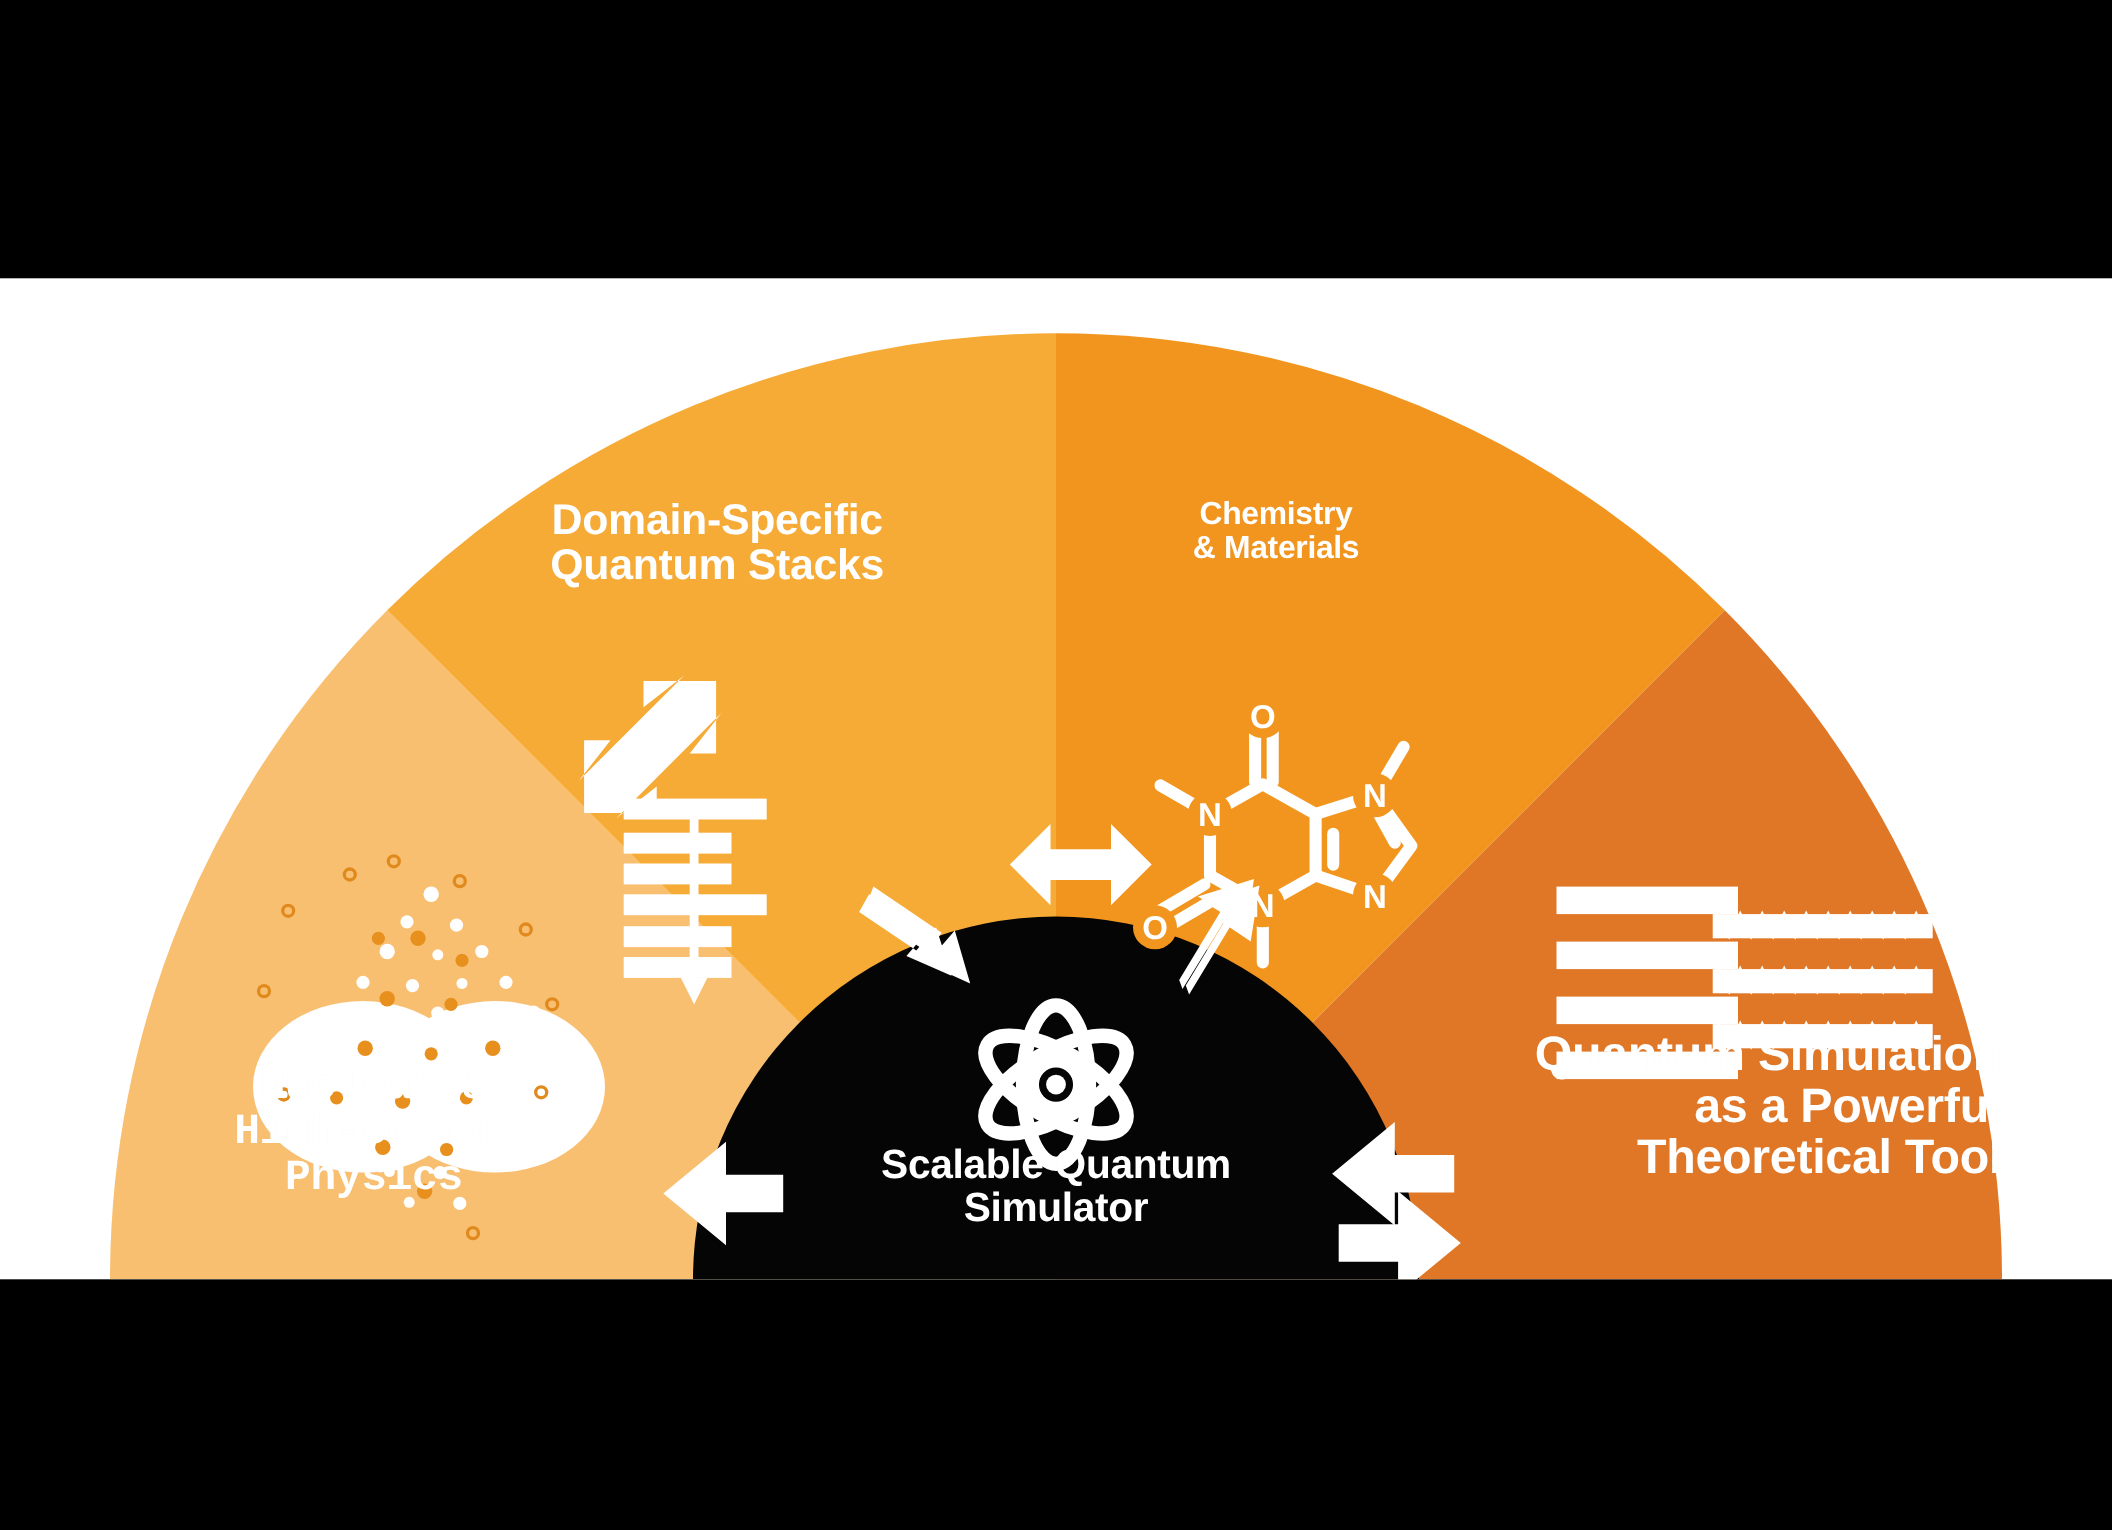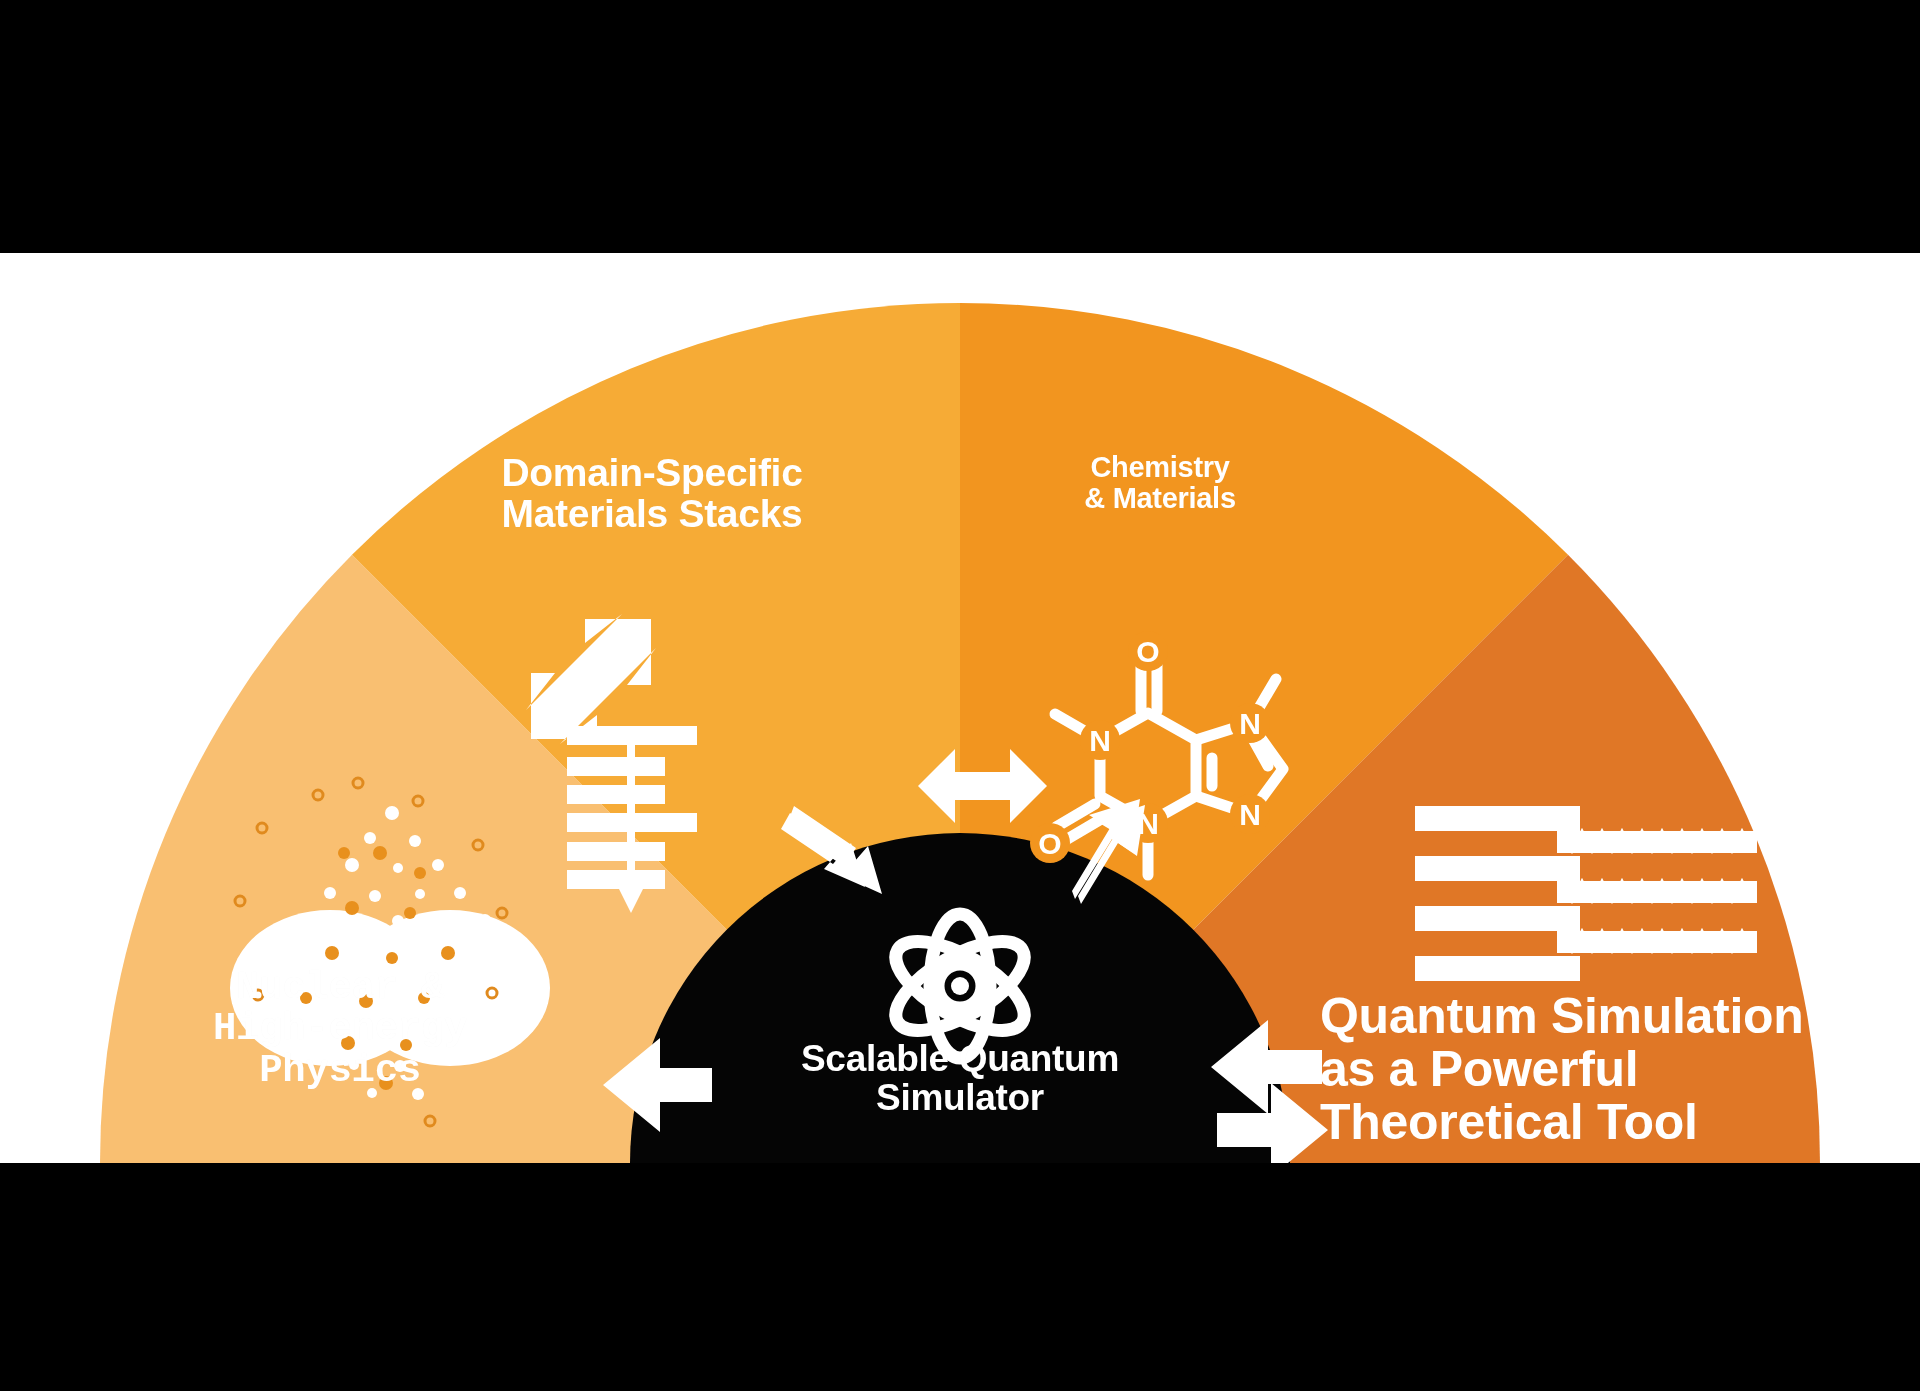--- a/index.html
+++ b/index.html
@@ -40,21 +40,21 @@
     font-weight: bold;
     line-height: 1.06;
     text-align: center;
     white-space: pre-line;
     letter-spacing: -0.3px;
     text-shadow: 0 0 1px rgba(0,0,0,0.04);
   }
   #lbl-dss  { left: 452px;  top: 452px; width: 400px; font-size: 39px; }
   #lbl-chem { left: 1010px; top: 452px; width: 300px; font-size: 29px; }
   #lbl-nhep { left: 180px;  top: 968px; width: 320px; font-size: 39px; font-family: Liberation Mono, monospace; }
-  #lbl-qspt { left: 1320px; top: 990px; width: 500px; font-size: 50px; text-align: left;}
+  #lbl-qspt { left: 1320px; top: 936px; width: 500px; font-size: 44px; text-align: right;}
   #lbl-core {
     left: 740px; top: 1040px; width: 440px;
     font-size: 37px; line-height: 1.05;
   }
 </style>
 </head>
 <body>
 
 <div id="stage">
 
@@ -247,21 +247,21 @@
           <ellipse cx="960" cy="733" rx="30" ry="72" transform="rotate(120 960 733)"></ellipse>
           <circle cx="960" cy="733" r="22"></circle>
         </g>
         <circle cx="960" cy="733" r="9" fill="#ffffff"></circle>
 
       </g>
     </svg>
   </div>
 
   <div class="lbl" id="lbl-dss">Domain-Specific
-Materials Stacks</div>
+Quantum Stacks</div>
 
   <div class="lbl" id="lbl-chem">Chemistry
 &amp; Materials</div>
 
   <div class="lbl" id="lbl-nhep">Nuclear &amp;
 High-energy
 Physics</div>
 
   <div class="lbl" id="lbl-qspt">Quantum Simulation
 as a Powerful

